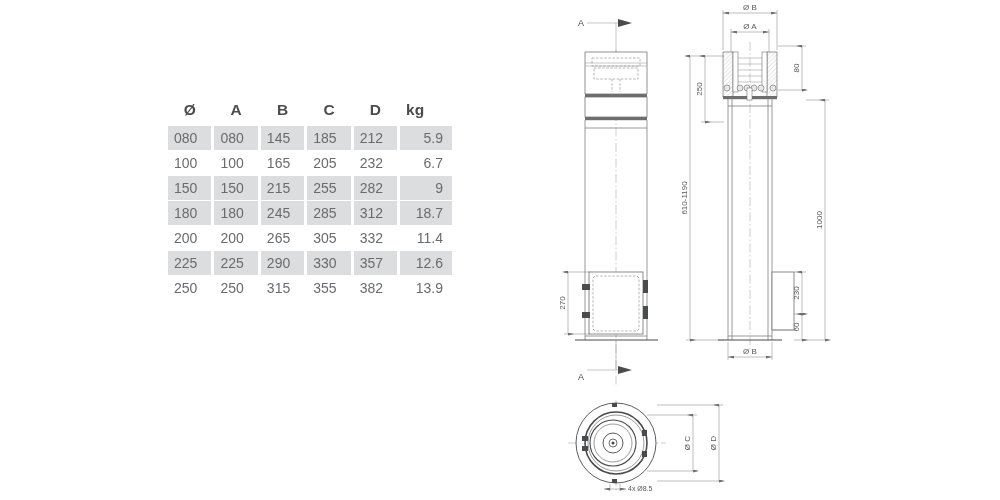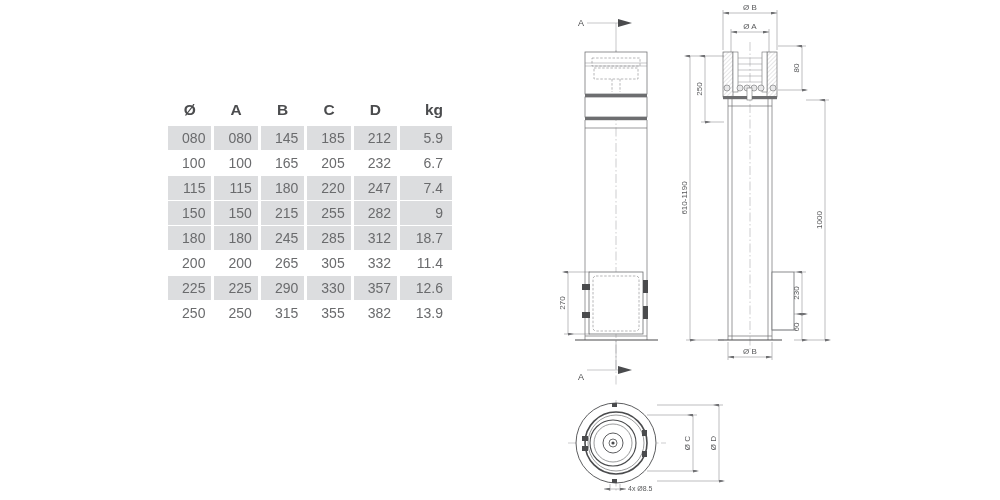--- a/index.html
+++ b/index.html
@@ -34,34 +34,34 @@
     font-weight: bold;
     color: #4b4c4e;
     text-align: center;
     padding: 2px 6px 6px 6px;
     background: transparent;
   }
   #spec-table td {
     font-size: 14px;
     font-weight: normal;
     color: #6a6b6d;
-    text-align: right;
+    text-align: left;
     padding: 4px 6px;
     background: transparent;
     white-space: nowrap;
   }
   #spec-table tr.shaded td {
     background: #dcdddf;
   }
   #spec-table td.last-col,
   #spec-table th.last-col {
     text-align: right;
     padding-right: 9px;
   }
-  #spec-table th.last-col { text-align: right; }
+  #spec-table th.last-col { text-align: left; }
 
   
   #drawing {
     position: absolute;
     left: 500px;
     top: 0;
     width: 500px;
     height: 500px;
   }
   #drawing svg {
@@ -144,28 +144,20 @@
         <td>212</td>
         <td class="last-col">5.9</td>
       </tr>
       <tr>
         <td>100</td>
         <td>100</td>
         <td>165</td>
         <td>205</td>
         <td>232</td>
         <td class="last-col">6.7</td>
-      </tr>
-      <tr class="shaded">
-        <td>115</td>
-        <td>115</td>
-        <td>180</td>
-        <td>220</td>
-        <td>247</td>
-        <td class="last-col">7.4</td>
       </tr>
       <tr class="shaded">
         <td>150</td>
         <td>150</td>
         <td>215</td>
         <td>255</td>
         <td>282</td>
         <td class="last-col">9</td>
       </tr>
       <tr class="shaded">

